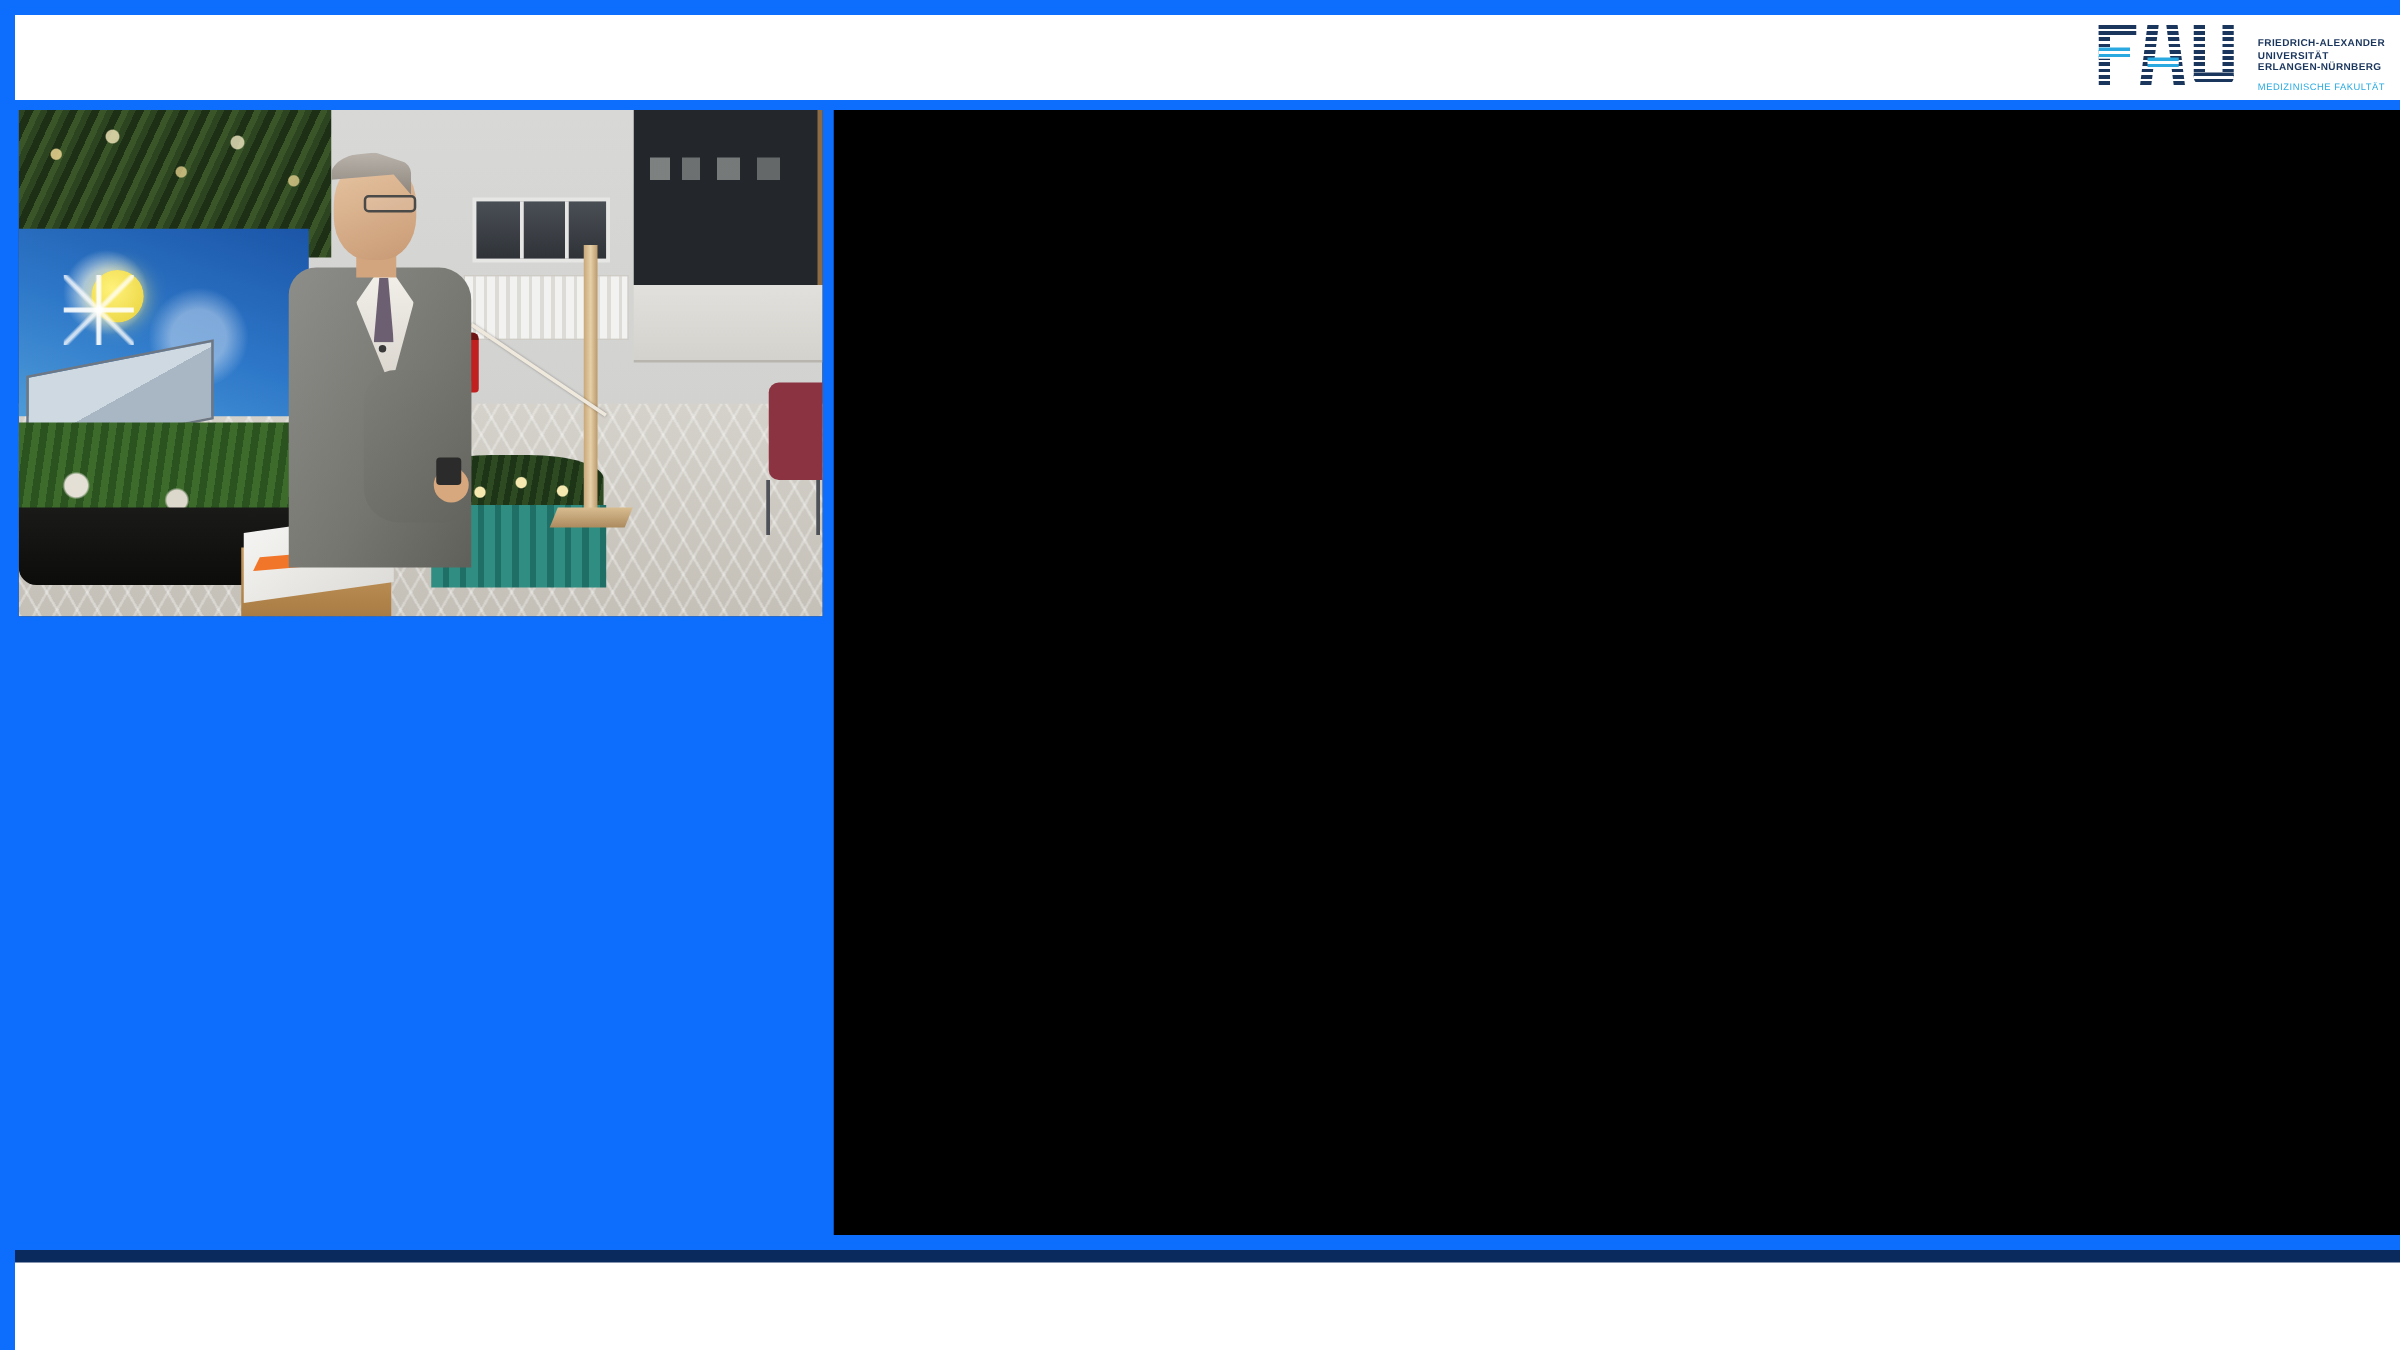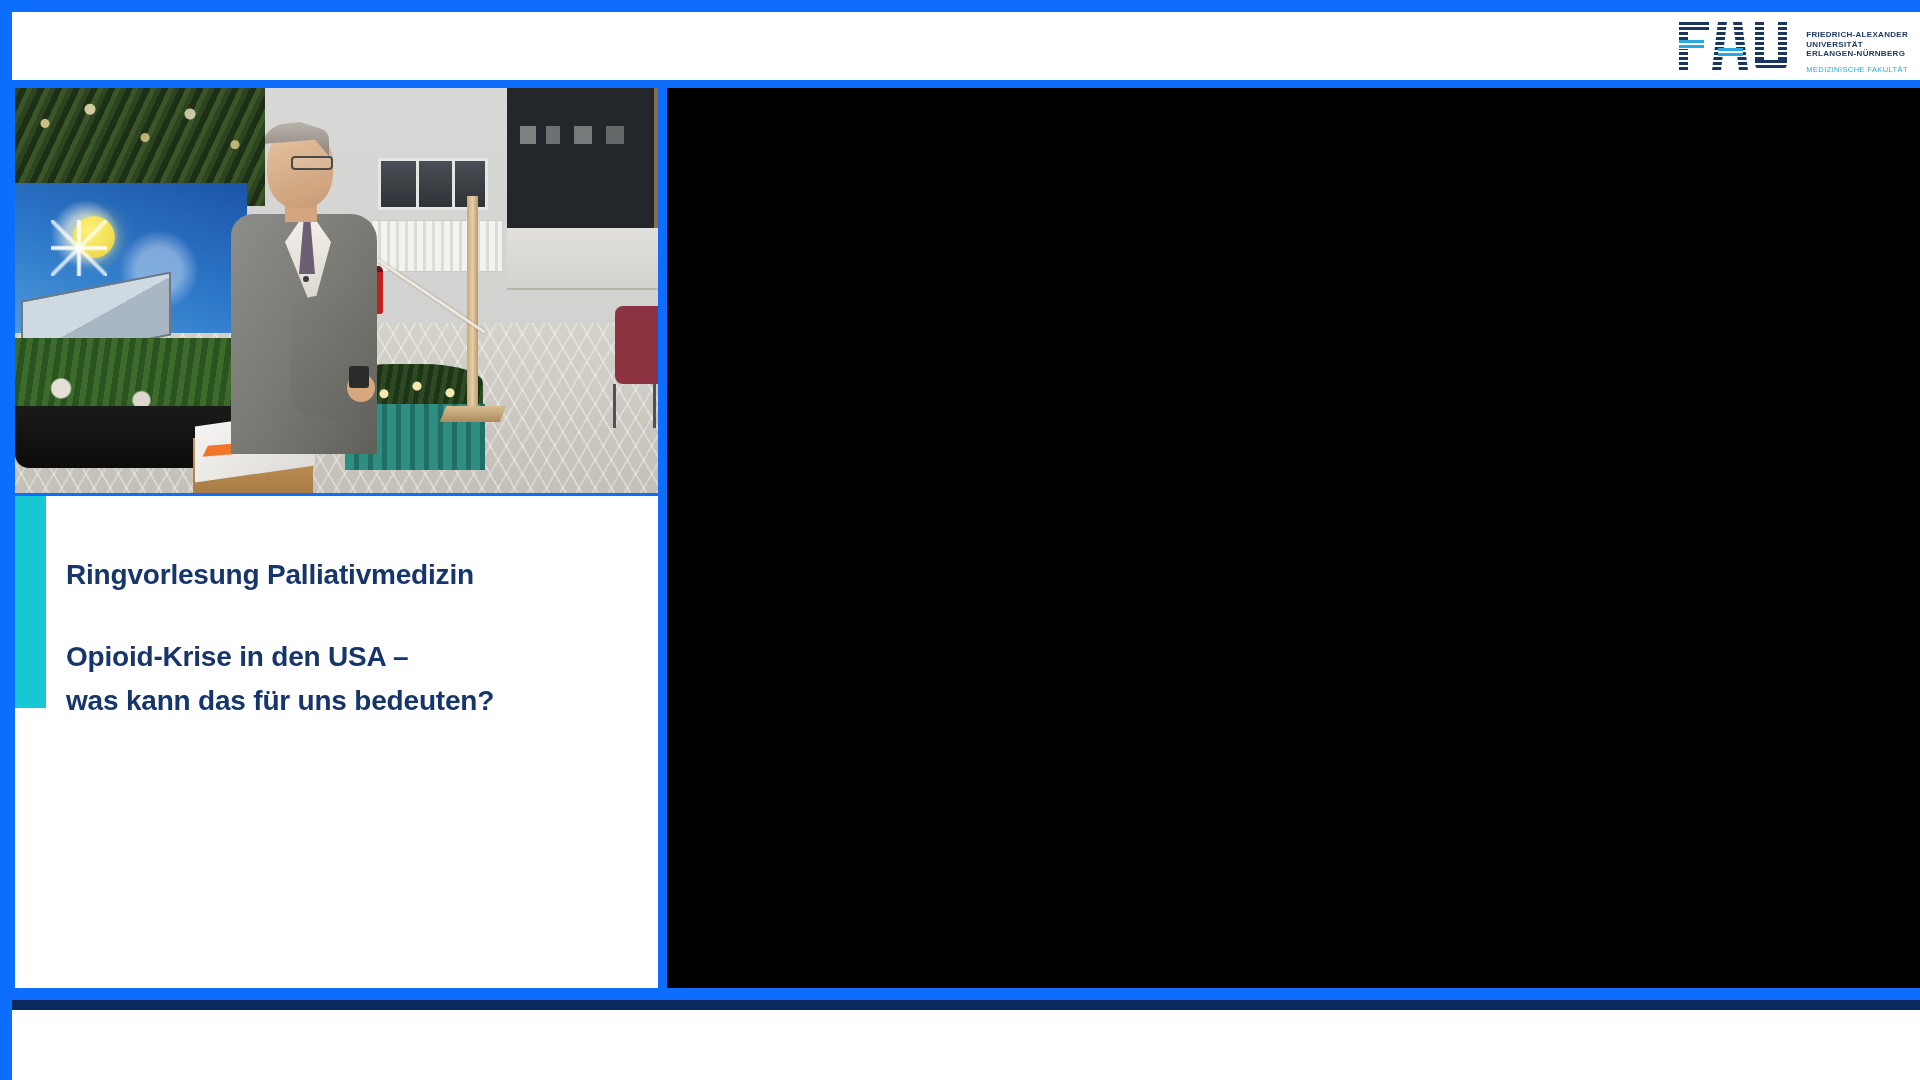--- a/index.html
+++ b/index.html
@@ -18,21 +18,21 @@
   }
 
   
   #header-band {
     position:absolute; left:6px; top:6px; width:1908px; height:72px;
     background:#ffffff;
     border-bottom:4px solid #0d6efd;
   }
   #fau-logo-wrap {
     position:absolute; right:12px; top:4px;
-    display:flex; align-items:flex-end; gap:9px;
+    display:flex; align-items:flex-start; gap:9px;
   }
   
   .fau-mark {
     position:relative; width:118px; height:56px;
   }
   .fau-letter {
     position:absolute; top:4px;
     background-image:repeating-linear-gradient(
         to bottom,
         #1b365d 0px, #1b365d 3px,
@@ -399,31 +399,20 @@
           <div class="p-head"></div>
           <div class="p-hair"></div>
           <div class="p-glasses"></div>
           <div class="p-mic"></div>
           <div class="p-arm"></div>
           <div class="p-hand"></div>
           <div class="p-remote"></div>
         </div>
       </div>
 
-      <div id="slide-card">
-
-        <div id="slide-accent-bar"></div>
-
-        <div id="slide-title-block">
-          <div class="slide-title-main">Ringvorlesung Palliativmedizin</div>
-          <div class="slide-subtitle">Opioid-Krise in den USA –</div>
-          <div class="slide-subtitle" style="margin-top:6px;">was kann das für uns bedeuten?</div>
-        </div>
-
-      </div>
     </div>
 
     <div id="screenshare-panel"></div>
 
   </div>
 
   <div id="footer-band"></div>
 
 </div>
 

